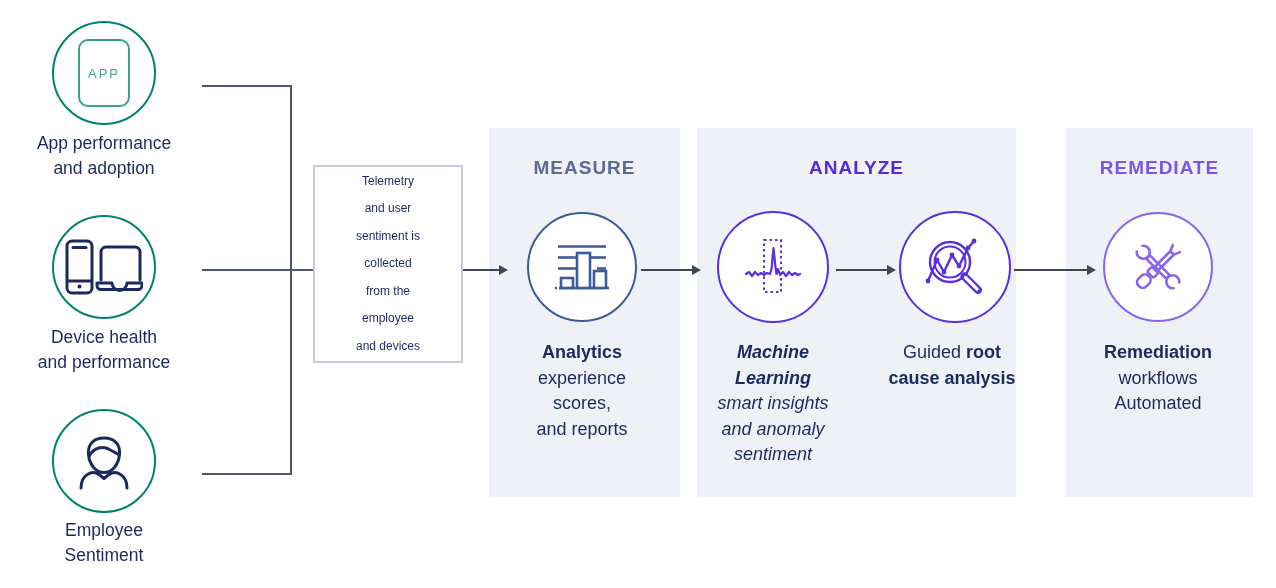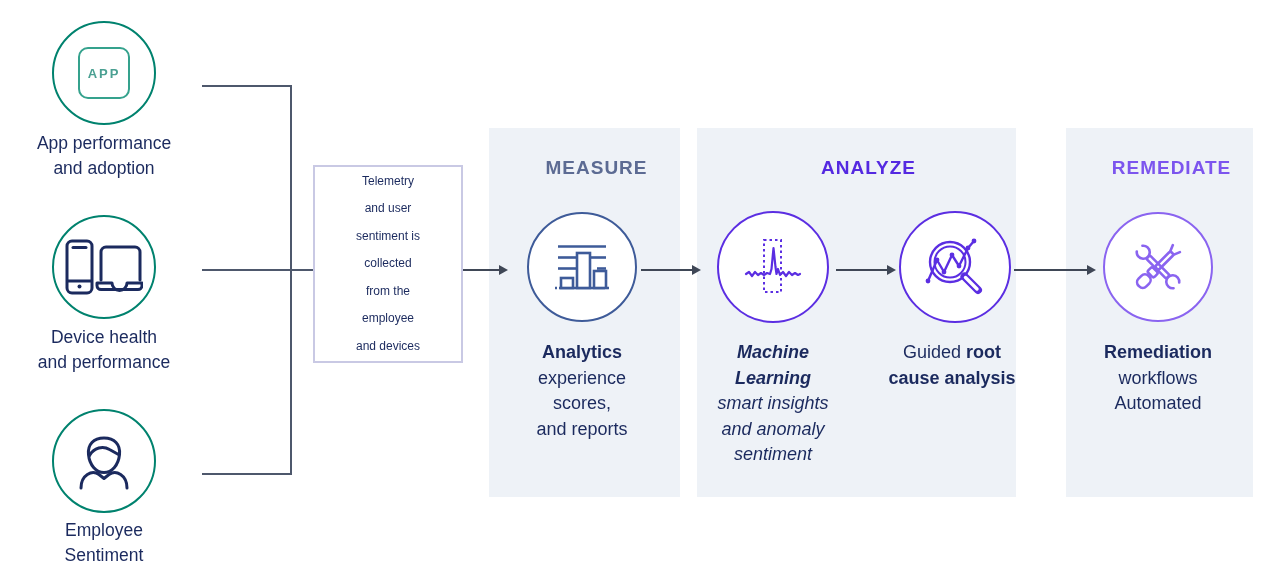--- a/index.html
+++ b/index.html
@@ -5,37 +5,37 @@
   html,body{margin:0;padding:0;background:#fff;}
   .canvas{position:relative;width:1276px;height:588px;background:#fff;overflow:hidden;
           font-family:"Liberation Sans", sans-serif;}
 
   
   .src-circle{position:absolute;width:104px;height:104px;border-radius:50%;
               border:2.5px solid #00826e;background:#fff;box-sizing:border-box;
               display:flex;align-items:center;justify-content:center;}
   .src-label{position:absolute;width:240px;text-align:center;color:#1b2a5e;
              font-size:17.5px;line-height:24.5px;font-weight:500;}
-  .badge{width:52px;height:52px;border:2.5px solid #35a28d;border-radius:10px;
+  .badge{width:52px;height:68px;border:2.5px solid #35a28d;border-radius:10px;
          box-sizing:border-box;display:flex;align-items:center;justify-content:center;
-         color:#4aa092;font-size:13px;letter-spacing:2px;font-weight:700;}
+         color:#4aa092;font-size:13px;letter-spacing:2px;font-weight:400;}
 
   
   .line{position:absolute;background:#4e586c;}
 
   
   .telemetry{position:absolute;left:313px;top:165px;width:150px;height:198px;
              background:#fff;border:2px solid #c9c9e4;box-sizing:border-box;
              display:flex;flex-direction:column;justify-content:center;text-align:center;
              color:#1b2a5e;font-size:12px;line-height:27.5px;font-weight:500;}
 
   
   .panel{position:absolute;top:128px;height:369px;background:#eef2f7;}
   .panel-title{position:absolute;width:100%;top:29px;text-align:center;
-               font-size:19px;letter-spacing:1px;font-weight:600;padding-left:12px;}
+               font-size:19px;letter-spacing:1px;font-weight:600;}
 
   
   .arrow-line{position:absolute;top:269px;height:2px;background:#3f4756;}
   .arrow-head{position:absolute;top:264.5px;width:0;height:0;
               border-left:9px solid #3f4756;border-top:5.5px solid transparent;
               border-bottom:5.5px solid transparent;}
 
   
   .node-circle{position:absolute;border-radius:50%;background:#fff;box-sizing:border-box;
                display:flex;align-items:center;justify-content:center;}

